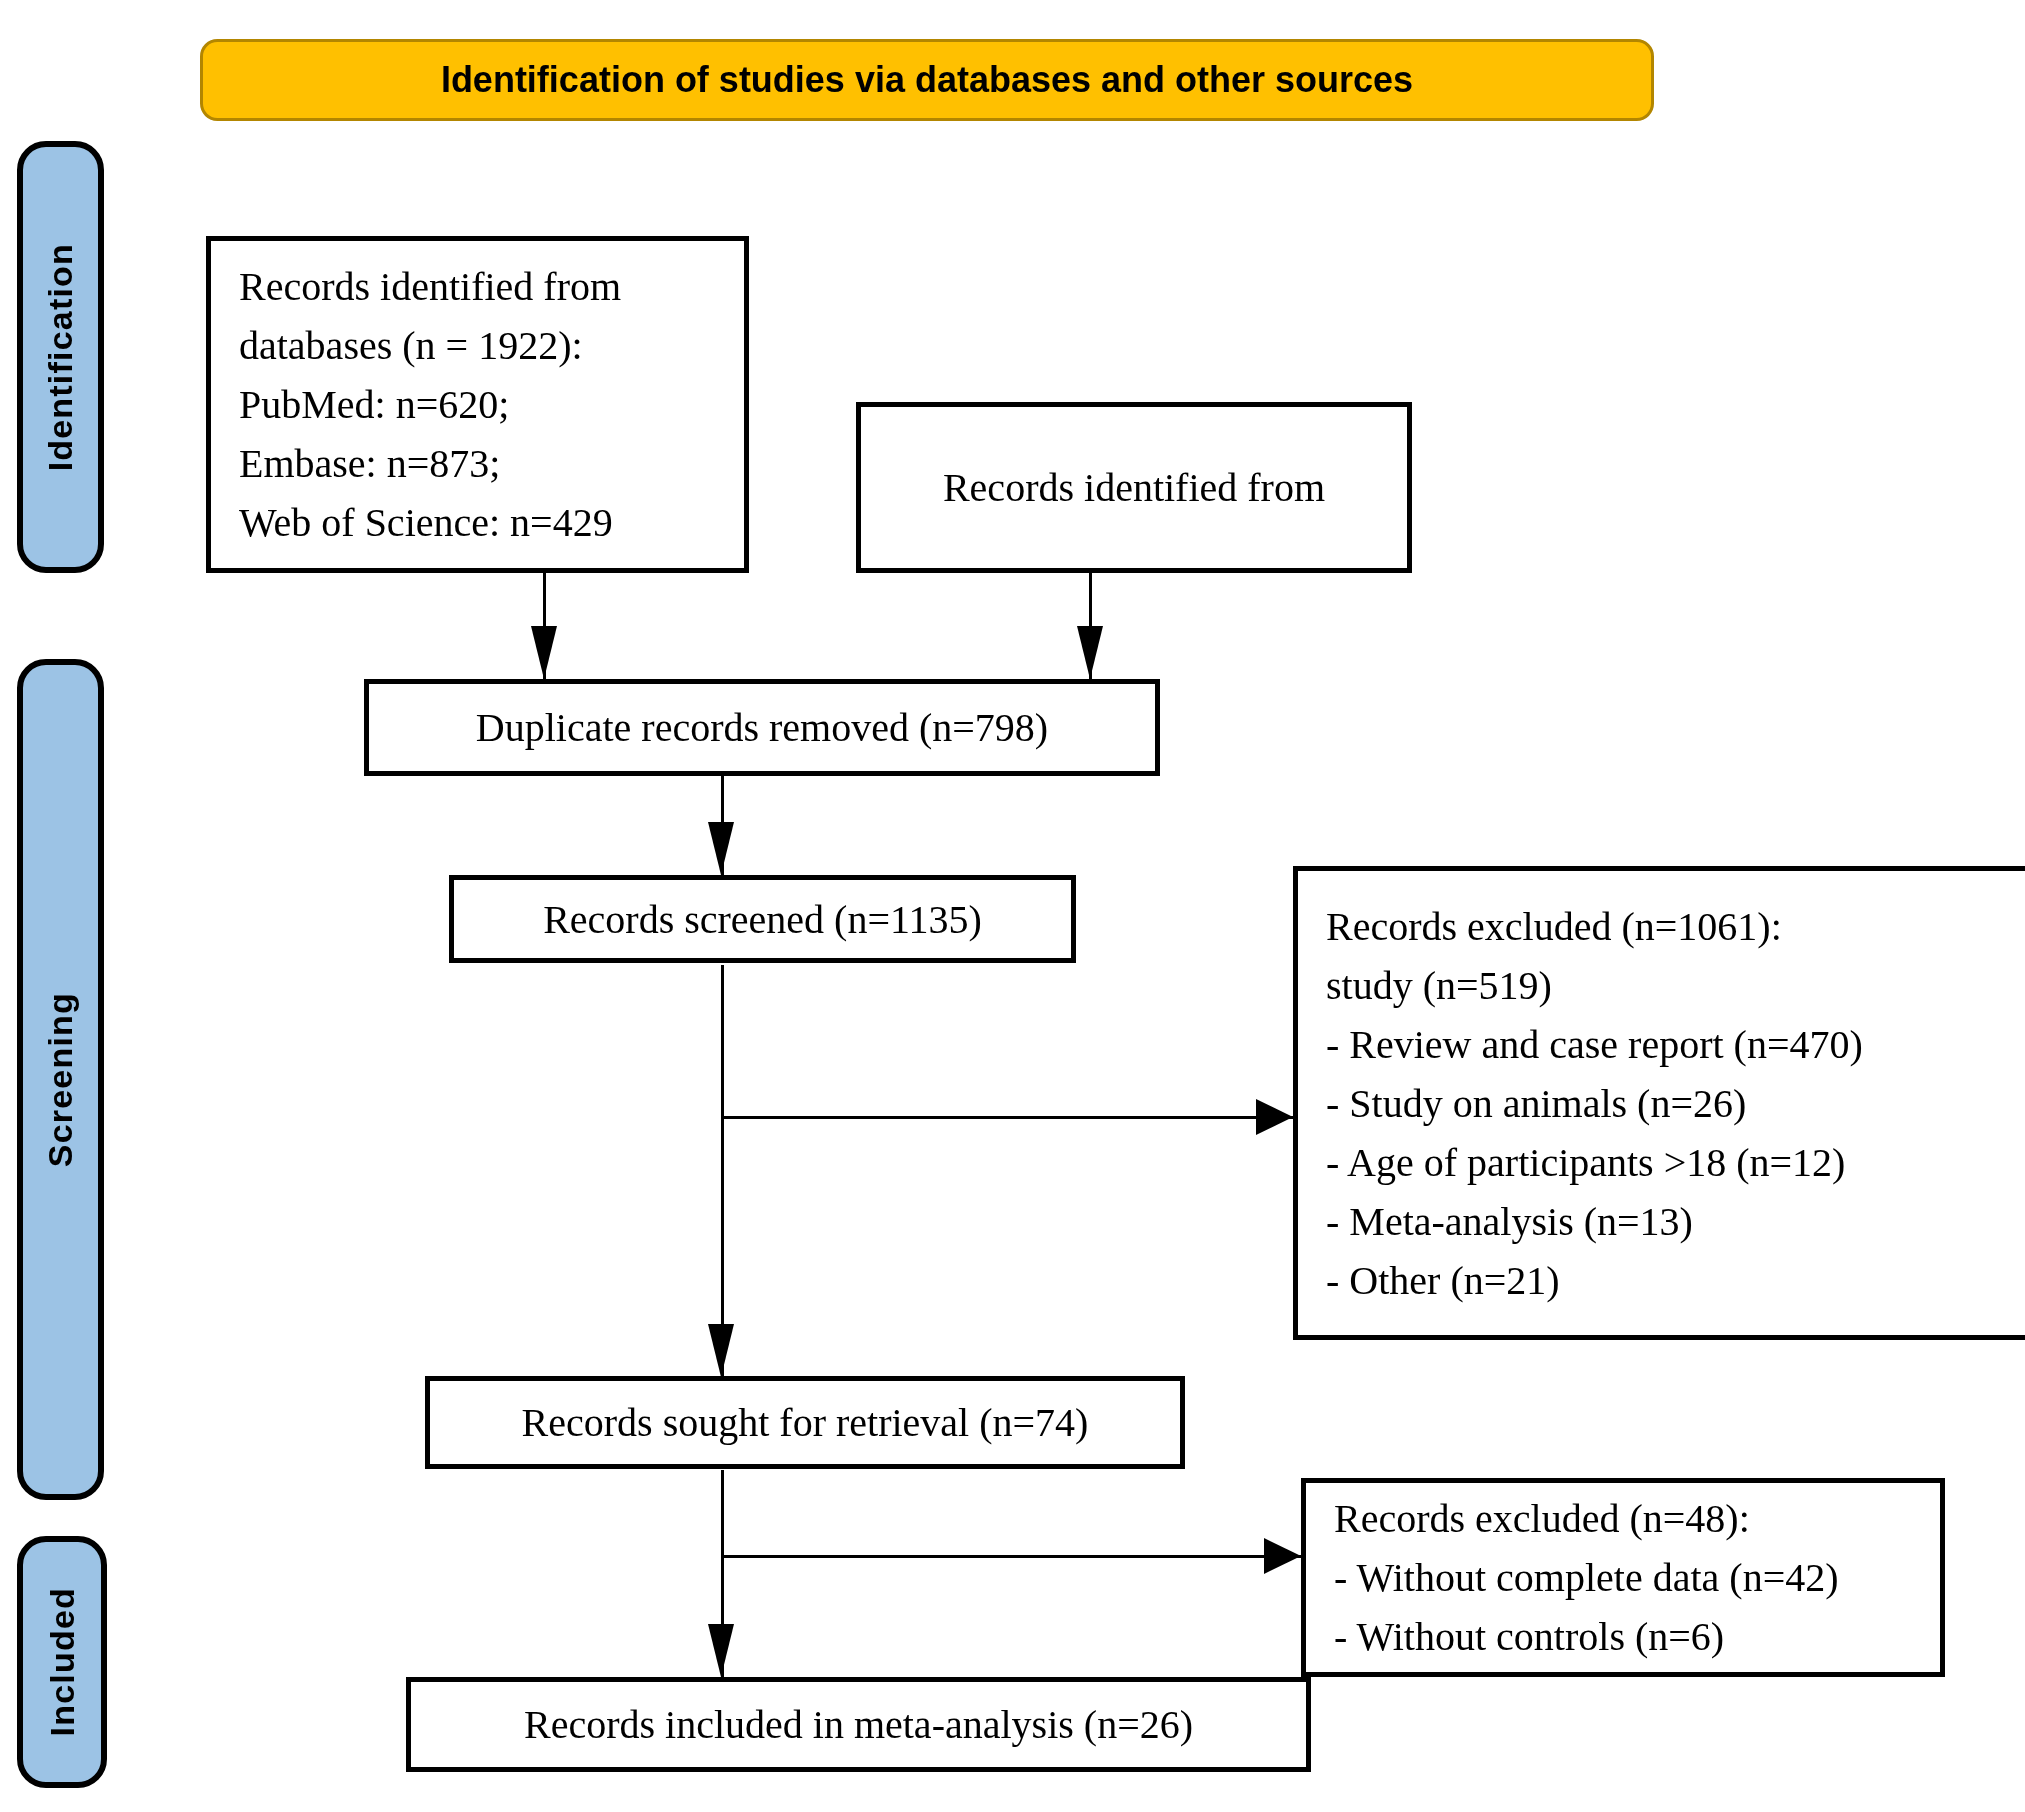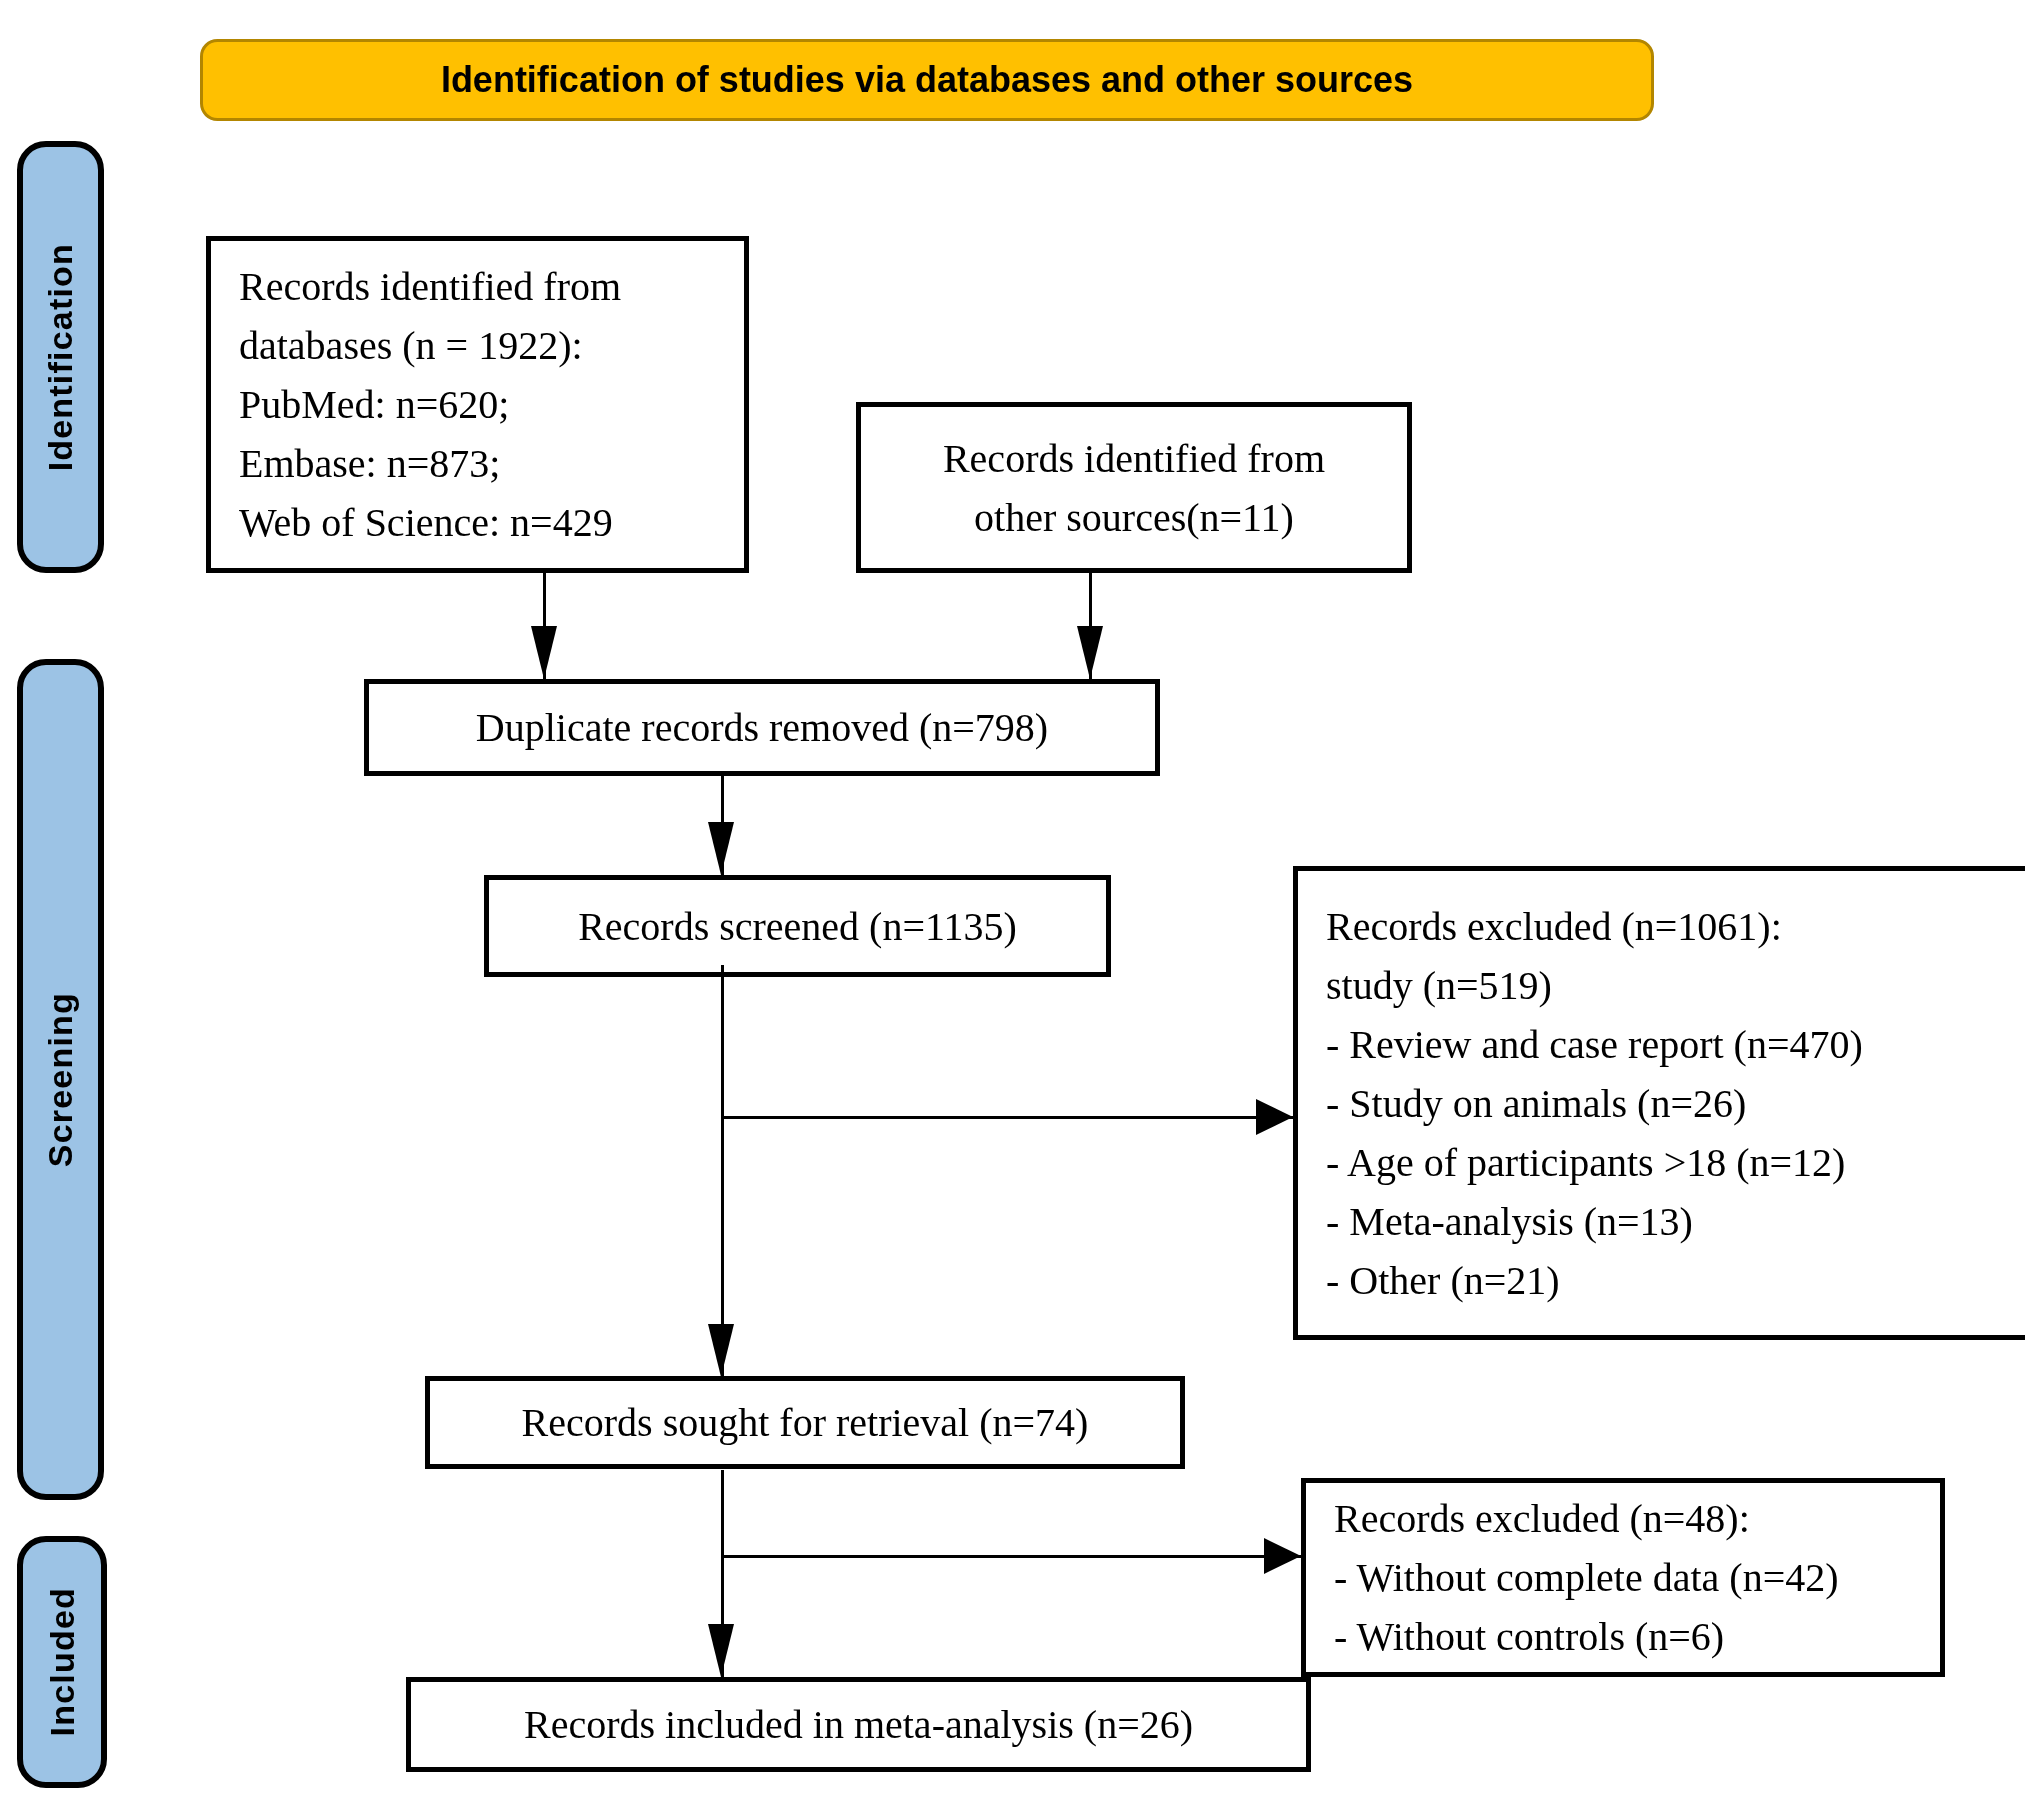--- a/index.html
+++ b/index.html
@@ -43,21 +43,21 @@
     position:absolute;background:#fff;border:5.6px solid #000;
     box-sizing:border-box;font-size:40px;line-height:59px;
   }
   .center-box{display:flex;align-items:center;justify-content:center;text-align:center;}
   .lines-box{display:flex;flex-direction:column;justify-content:center;
     padding-left:28px;padding-right:9.3px;text-align:left;}
 
   #box-databases{left:206px;top:236px;width:543px;height:337px;}
   #box-other{left:856px;top:402px;width:556px;height:171px;flex-direction:column;}
   #box-dup{left:364px;top:679px;width:796px;height:97px;}
-  #box-screened{left:449px;top:875px;width:627px;height:102px;margin-left:35px;}
+  #box-screened{left:449px;top:875px;width:627px;height:88px;}
   #box-excl-screening{left:1293px;top:866px;width:756px;height:474px;}
   #box-sought{left:425px;top:1376px;width:760px;height:93px;}
   #box-excl-retrieval{left:1301px;top:1478px;width:644px;height:199px;}
   #box-included{left:406px;top:1677px;width:905px;height:95px;}
 
   
   .vline{position:absolute;width:2.5px;background:#000;}
   .hline{position:absolute;height:2.5px;background:#000;}
   .head-down{position:absolute;width:0;height:0;
     border-left:13.7px solid transparent;border-right:13.7px solid transparent;
@@ -103,21 +103,20 @@
   <div class="wbox lines-box" id="box-databases">
     <div class="line">Records identified from</div>
     <div class="line">databases (n = 1922):</div>
     <div class="line">PubMed: n=620;</div>
     <div class="line">Embase: n=873;</div>
     <div class="line">Web of Science: n=429</div>
   </div>
 
   <div class="wbox center-box" id="box-other">
     <div class="line">Records identified from</div>
-    <div class="line">other sources(n=11)</div>
   </div>
 
   <div class="wbox center-box" id="box-dup">
     <span>Duplicate records removed (n=798)</span>
   </div>
 
   <div class="wbox center-box" id="box-screened">
     <span>Records screened (n=1135)</span>
   </div>
 

